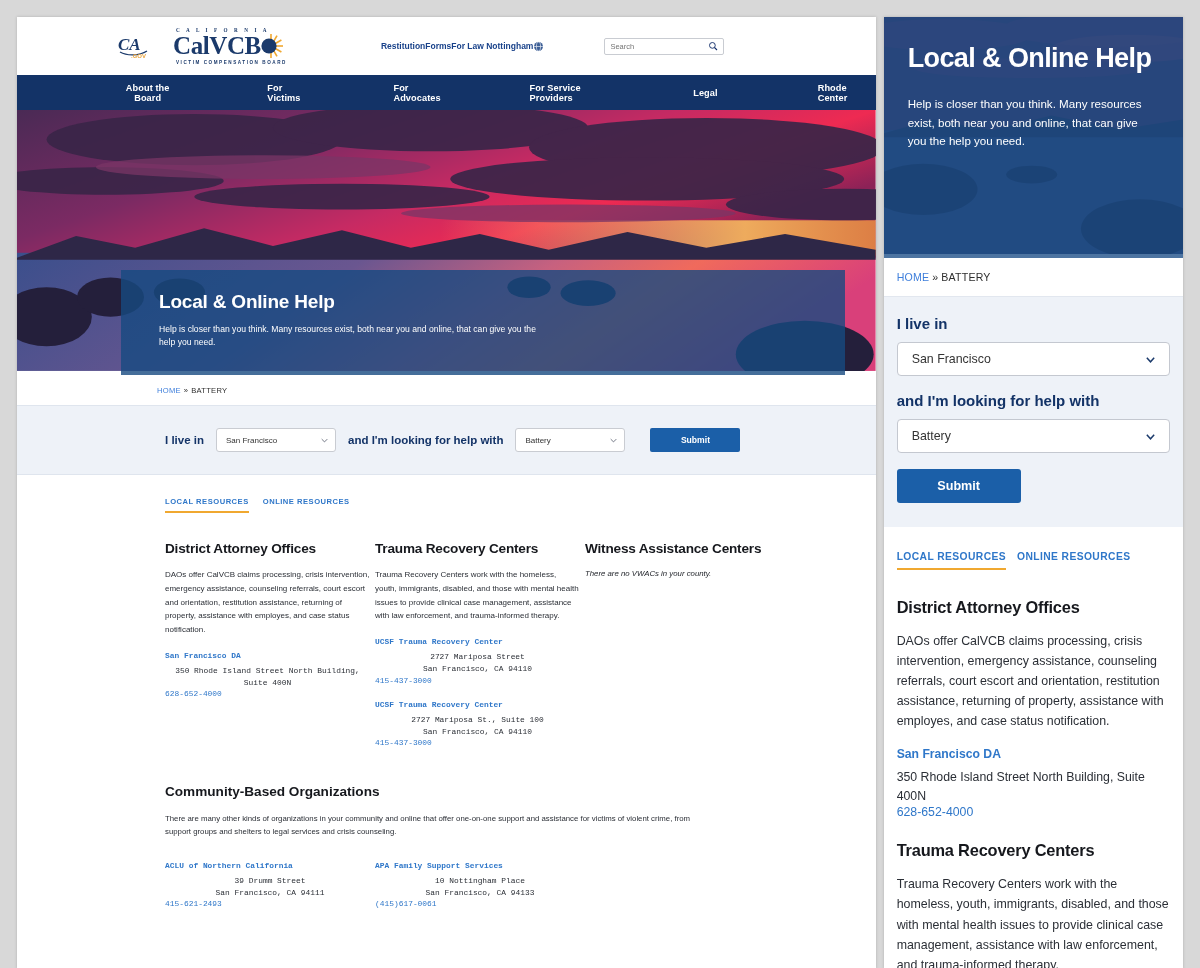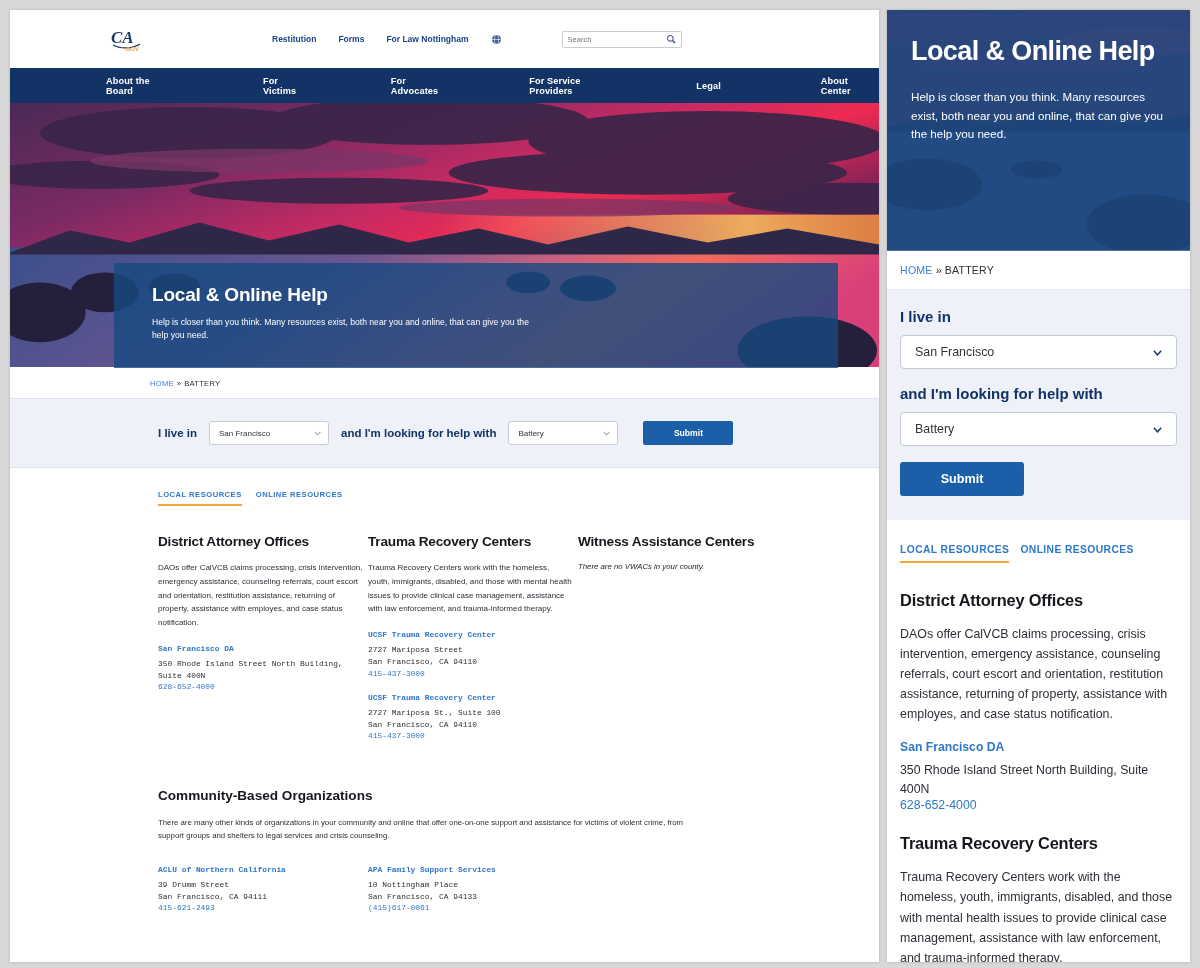--- a/index.html
+++ b/index.html
@@ -2,21 +2,21 @@
 <html><head>
 <meta charset="utf-8">
 <style>
   * { box-sizing: border-box; margin: 0; padding: 0; }
   html, body {
     width: 1200px; height: 968px;
     background: #d8d8d8;
     font-family: "Liberation Sans", sans-serif;
     overflow: hidden;
   }
-  .stage { position: relative; width: 1200px; height: 968px; display: flex; gap: 8px; padding: 10px; }
+  .stage { position: relative; width: 1200px; height: 968px; display: flex; gap: 8px; padding: 17px; }
 
   
   .desktop {
     position: relative;
     width: 872px; height: 952px;
     background: #ffffff;
     overflow: hidden;
     box-shadow: 0 0 3px rgba(0,0,0,.18);
   }
   .dt-topbar {
@@ -37,21 +37,21 @@
     font-family: "Liberation Serif", serif; font-weight: 700;
     font-size: 25px; color: #1b3a6b; letter-spacing: -0.4px; line-height: 1;
   }
   .cv-burst { width: 26px; height: 26px; margin-left: -3px; margin-bottom: -1px; }
   .cv-bot {
     font-family: "Liberation Sans", sans-serif;
     font-size: 4.6px; letter-spacing: 1.55px; color: #1b3a6b; font-weight: 700;
     margin-top: 2px; margin-left: 3px;
   }
 
-  .util-nav { display: flex; align-items: center; gap: 22px; margin-left: 120px; }
+  .util-nav { display: flex; align-items: center; margin-left: 94px; }
   .util-link {
     font-size: 8.5px; font-weight: 700; color: #19428a; text-decoration: none; white-space: nowrap;
   }
   .globe-ic { width: 11px; height: 11px; }
 
   .searchbox {
     margin-left: 60px; width: 120px; height: 17px;
     border: 1px solid #c9ccd2; border-radius: 2px; background: #fff;
     display: flex; align-items: center; padding: 0 5px; position: relative;
   }
@@ -63,21 +63,21 @@
 
   
   .dt-mainnav {
     background: #133367; height: 35px; display: flex; align-items: center;
     padding-left: 96px;
   }
   .dt-mainnav a {
     color: #fff; font-size: 9.2px; font-weight: 700; text-decoration: none;
     letter-spacing: .1px;
   }
-  .mn-1 { margin-right: 85px; }
+  .mn-1 { margin-right: 85px; text-align: center; }
   .mn-2 { margin-right: 78px; }
   .mn-3 { margin-right: 75px; }
   .mn-4 { margin-right: 72px; }
   .mn-5 { margin-right: 100px; text-align: right; }
 
   
   .dt-hero { position: relative; height: 265px; overflow: hidden; }
   .sunset { position: absolute; inset: 0; }
   .hero-card {
     position: absolute; left: 104px; bottom: 0; width: 724px; height: 105px;
@@ -124,24 +124,24 @@
   }
   .tab.active { color: #2f77c9; border-bottom: 2px solid #f0a830; }
 
   .cols { display: flex; gap: 0; }
   .col { width: 205px; margin-right: 5px; }
   .col h2 { font-size: 13.6px; font-weight: 700; color: #16181d; margin-bottom: 12px; letter-spacing: -.2px; }
   .col p.desc { font-size: 8px; line-height: 1.72; color: #2b2f36; margin-bottom: 14px; }
   .col p.note { font-size: 7.8px; font-style: italic; color: #22252b; line-height: 1.6; }
   .entry { margin-bottom: 15px; font-family: Liberation Mono, monospace; }
   .entry a.name { font-size: 7.9px; font-weight: 700; color: #2f77c9; text-decoration: none; display:block; margin-bottom: 5px; }
-  .entry .line { font-size: 7.9px; color: #2b2f36; line-height: 1.55; }
+  .entry .line { font-size: 7.9px; color: #2b2f36; line-height: 1.55; text-align: center; }
   .entry a.tel { font-size: 7.9px; color: #2f77c9; text-decoration: none; display: block; }
 
-  .cbo { margin-top: 33px; width: 540px; }
+  .cbo { margin-top: 22px; width: 540px; }
   .cbo h2 { font-size: 13.6px; font-weight: 700; color: #16181d; margin-bottom: 13px; }
   .cbo > p { font-size: 7.8px; line-height: 1.72; color: #2b2f36; margin-bottom: 22px; }
   .cbo-cols { display: flex; }
   .cbo-col { width: 210px; }
 
   
   .mobile {
     position: relative; width: 304px; height: 952px;
     background: #fff; overflow: hidden; box-shadow: 0 0 3px rgba(0,0,0,.18);
   }
@@ -190,20 +190,39 @@
 
     <div class="dt-topbar">
       <div class="brand">
         <div class="ca-gov">
           <svg viewBox="0 0 42 30" width="42" height="30">
             <text x="1" y="19" font-family="Liberation Serif, serif" font-style="italic" font-size="17" font-weight="700" fill="#1b3a6b">CA</text>
             <path d="M3 21 C10 25 22 25 30 20" stroke="#1b3a6b" stroke-width="1.3" fill="none"></path>
             <text x="14" y="27" font-family="Liberation Sans, sans-serif" font-size="6" font-weight="700" fill="#e8a33d">.GOV</text>
           </svg>
         </div>
+        <div class="calvcb-logo">
+          <div class="cv-top">C A L I F O R N I A</div>
+          <div class="cv-mid">
+            <span class="cv-word">CalVCB</span>
+            <svg class="cv-burst" viewBox="0 0 26 26">
+              <g stroke="#f0a830" stroke-width="1.6">
+                <line x1="13" y1="13" x2="13" y2="1"></line>
+                <line x1="13" y1="13" x2="19" y2="2.6"></line>
+                <line x1="13" y1="13" x2="23.4" y2="7"></line>
+                <line x1="13" y1="13" x2="25" y2="13"></line>
+                <line x1="13" y1="13" x2="23.4" y2="19"></line>
+                <line x1="13" y1="13" x2="19" y2="23.4"></line>
+                <line x1="13" y1="13" x2="13" y2="25"></line>
+              </g>
+              <circle cx="11" cy="13" r="7.6" fill="#1b3a6b"></circle>
+            </svg>
+          </div>
+          <div class="cv-bot">VICTIM COMPENSATION BOARD</div>
+        </div>
       </div>
 
       <nav class="util-nav">
         <a class="util-link" href="#">Restitution</a>
         <a class="util-link" href="#">Forms</a>
         <a class="util-link" href="#">For Law Nottingham</a>
         <svg class="globe-ic" viewBox="0 0 16 16">
           <circle cx="8" cy="8" r="6.5" fill="#3d5f96"></circle>
           <ellipse cx="8" cy="8" rx="3" ry="6.5" fill="none" stroke="#e8ecf4" stroke-width="1"></ellipse>
           <line x1="1.5" y1="8" x2="14.5" y2="8" stroke="#e8ecf4" stroke-width="1"></line>
@@ -218,21 +237,21 @@
         </svg>
       </div>
     </div>
 
     <nav class="dt-mainnav">
       <a class="mn-1" href="#">About the Board</a>
       <a class="mn-2" href="#">For Victims</a>
       <a class="mn-3" href="#">For Advocates</a>
       <a class="mn-4" href="#">For Service Providers</a>
       <a class="mn-5" href="#">Legal</a>
-      <a href="#">About Center</a>
+      <a href="#">Rhode Center</a>
     </nav>
 
     <div class="dt-hero">
       <svg class="sunset" viewBox="0 0 872 265" preserveAspectRatio="none">
         <defs>
           <linearGradient id="sky" x1="0" y1="0" x2="1" y2="0.5">
             <stop offset="0%" stop-color="#4a2a55"></stop>
             <stop offset="35%" stop-color="#7b2a63"></stop>
             <stop offset="62%" stop-color="#c62a63"></stop>
             <stop offset="80%" stop-color="#ee2a52"></stop>

